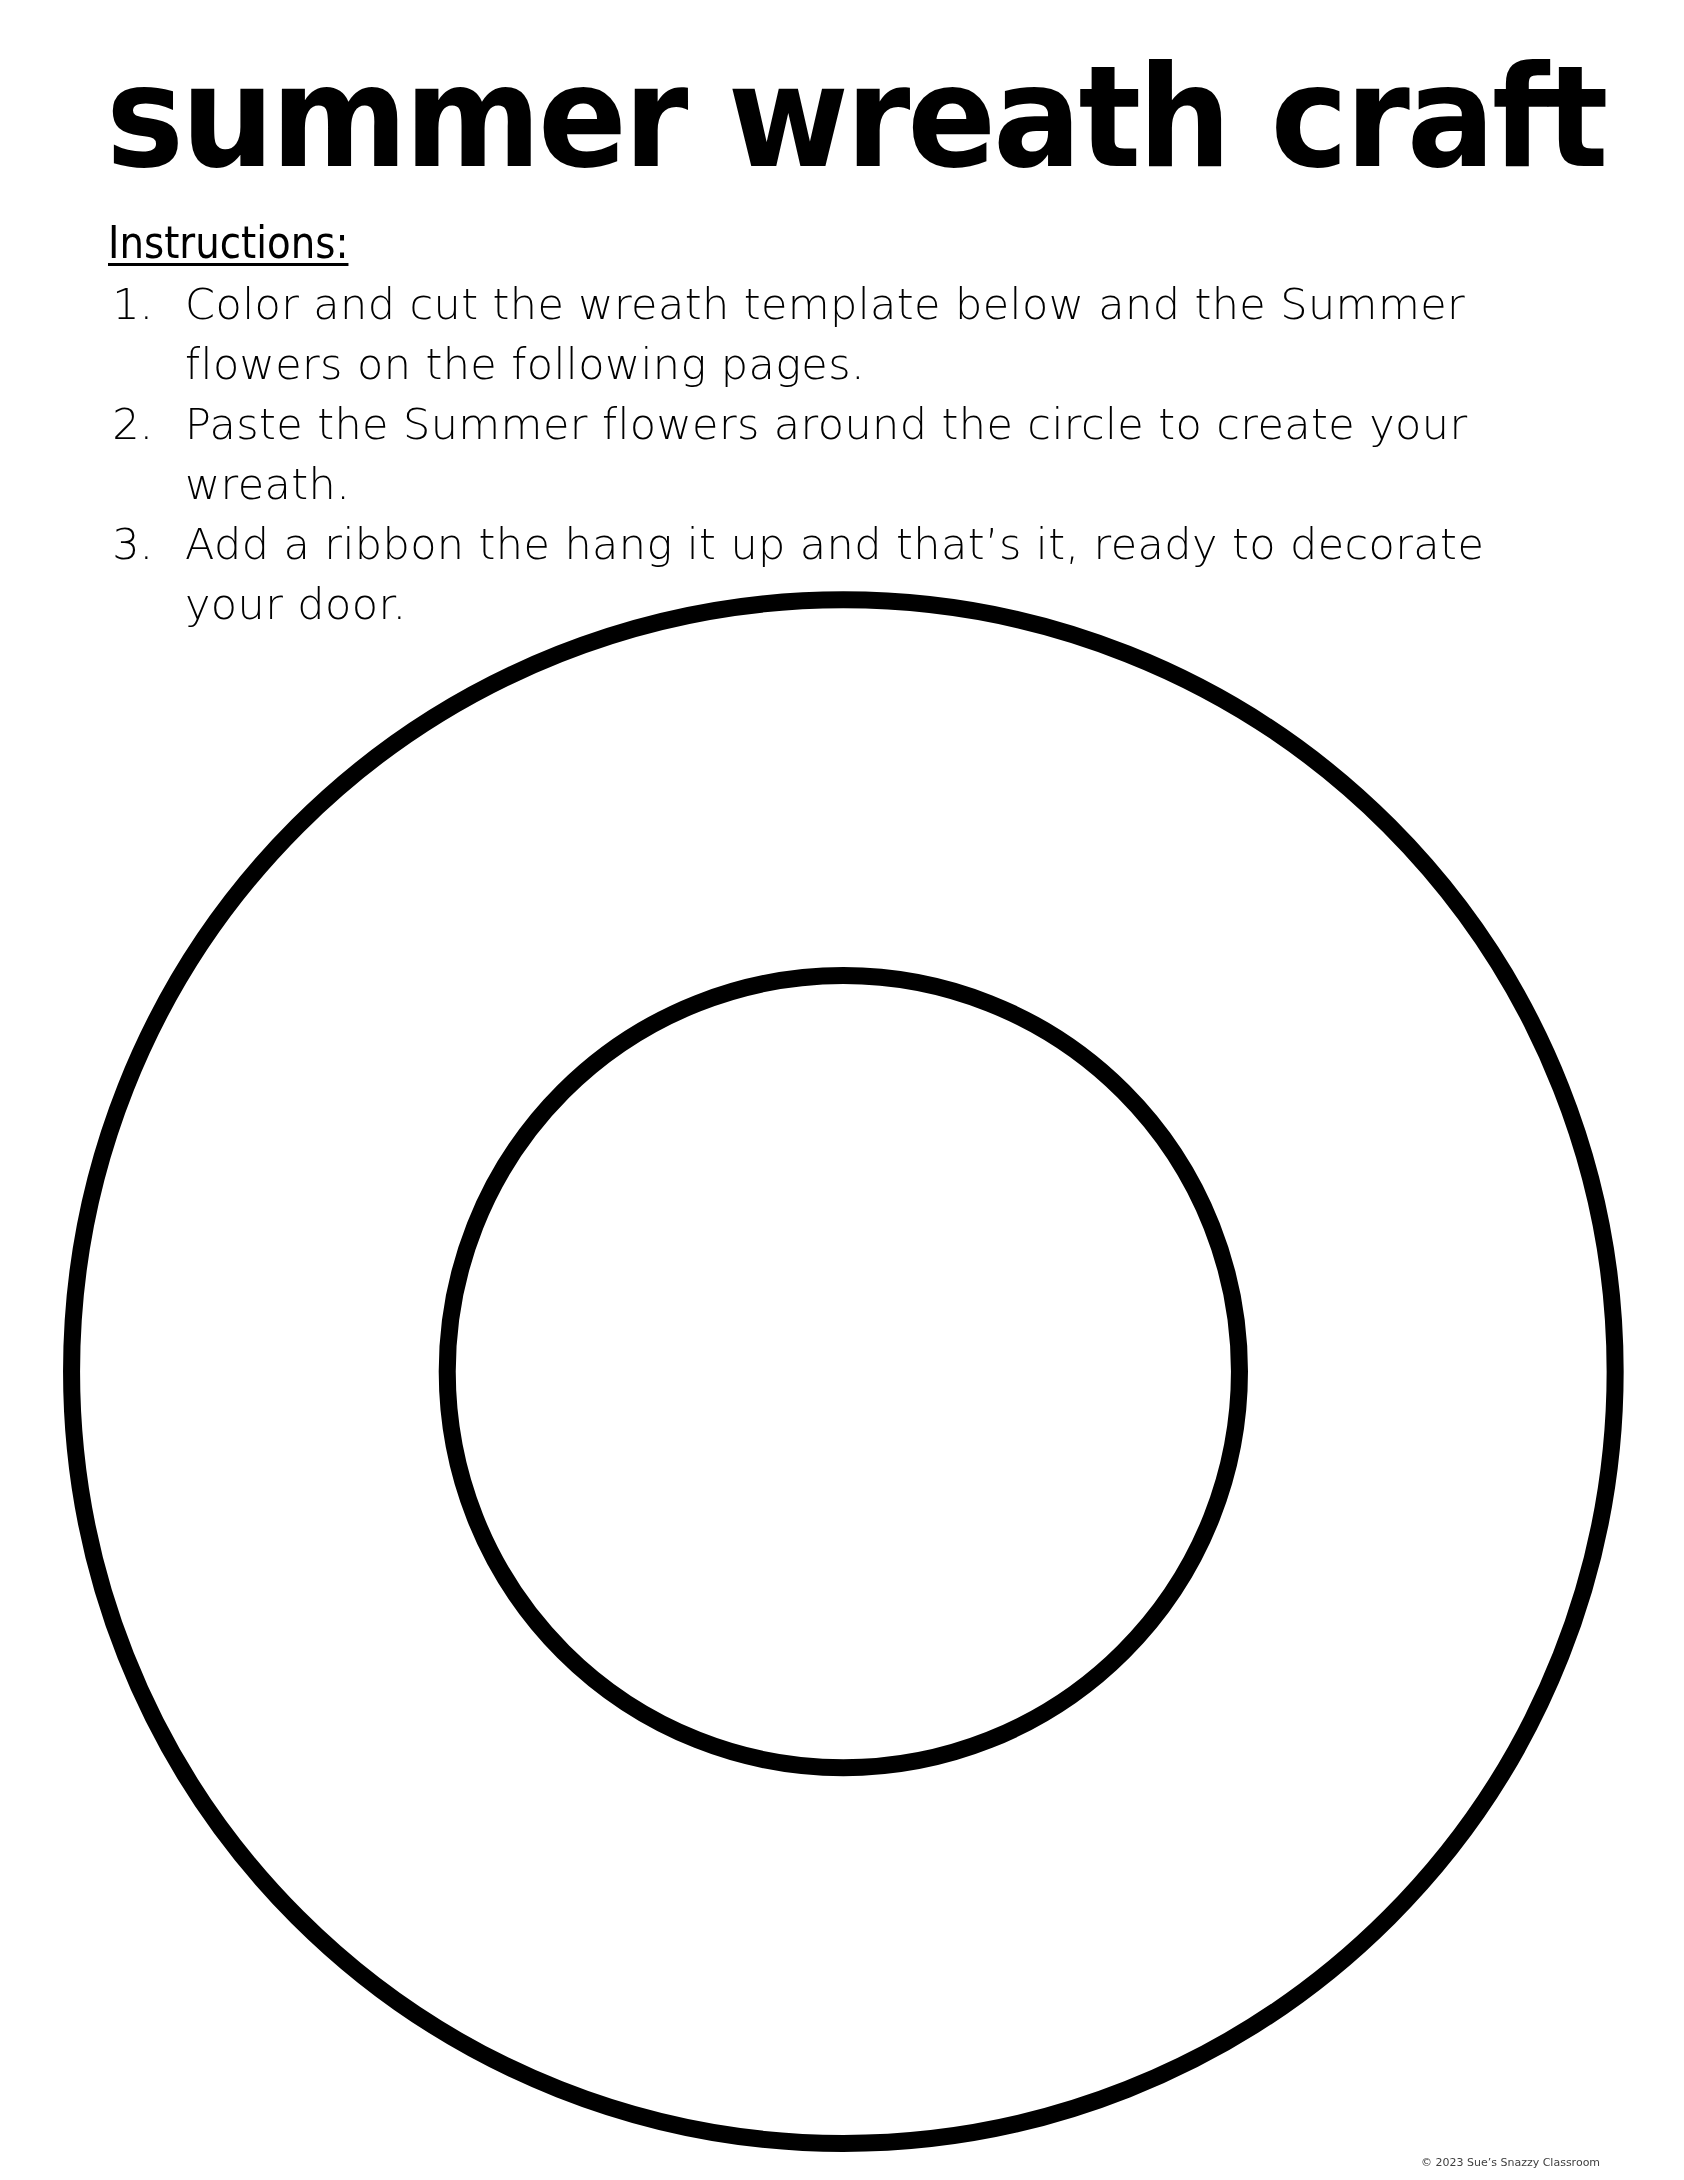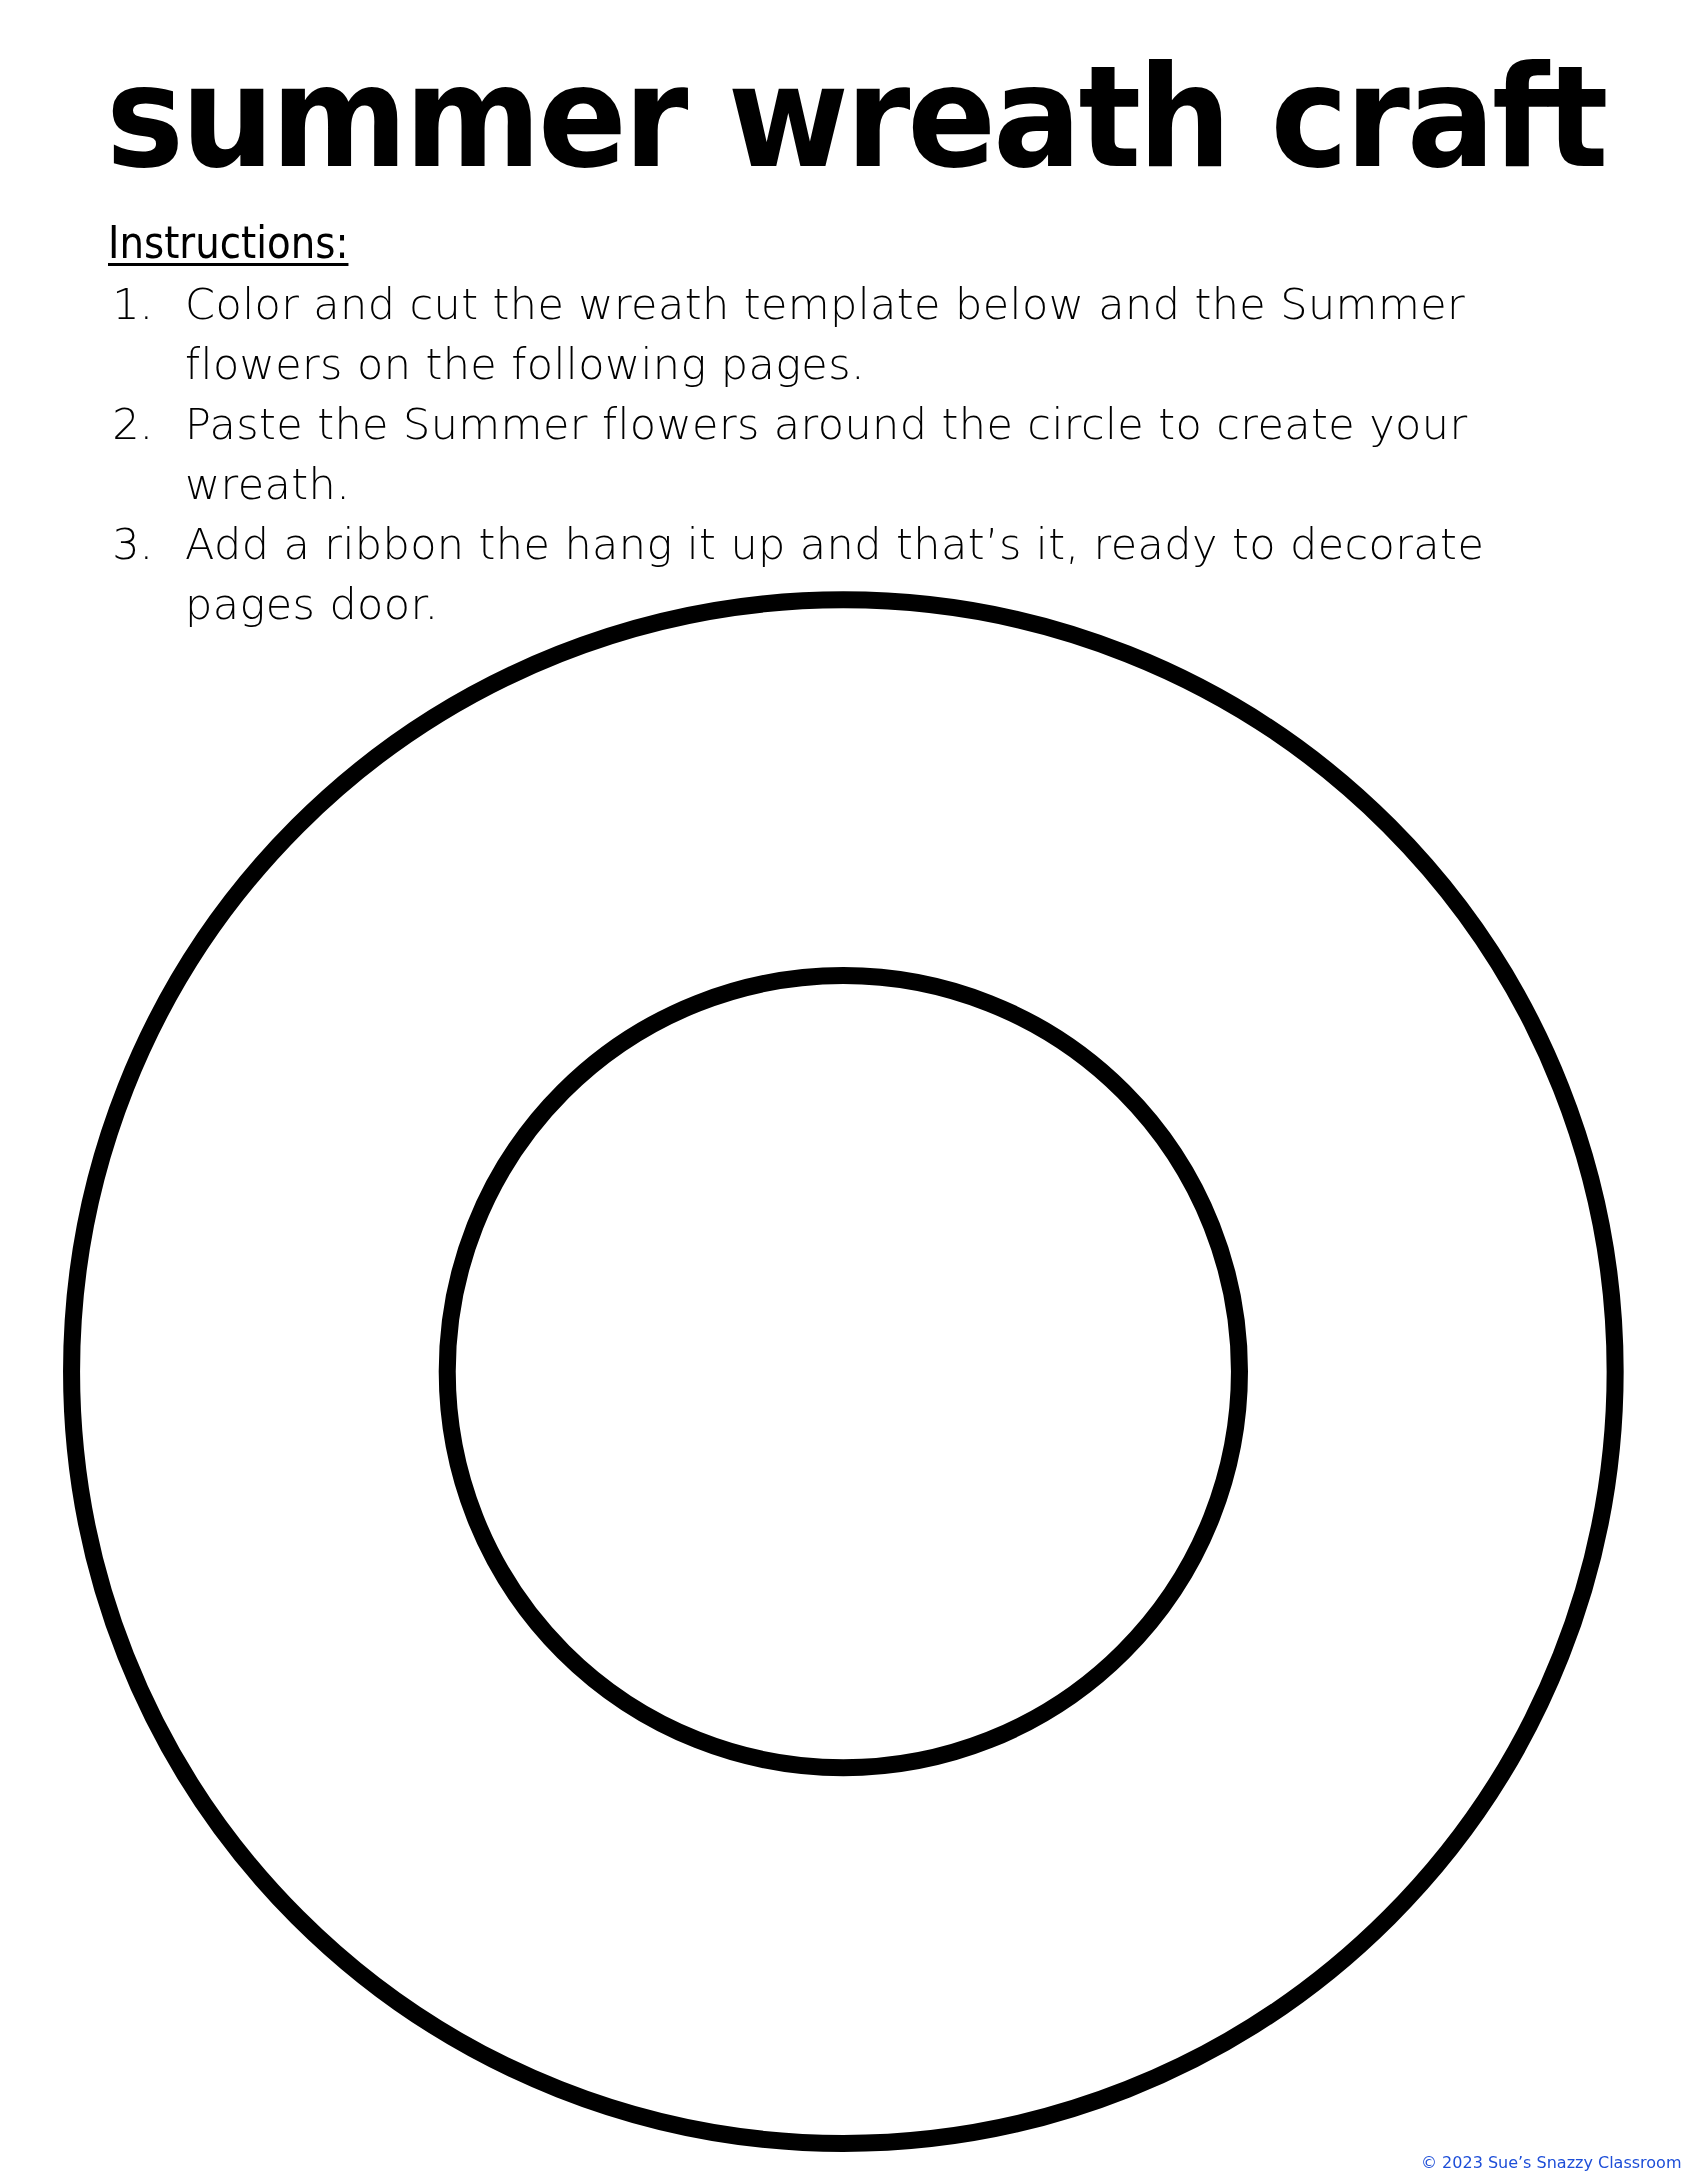--- a/index.html
+++ b/index.html
@@ -81,23 +81,23 @@
       top: 0;
       width: 1685px;
       height: 2181px;
       pointer-events: none;
     }
     .footer {
       position: absolute;
       left: 1421px;
       top: 2153px;
       font-family: "DejaVu Sans", sans-serif;
-      font-size: 16px;
+      font-size: 11px;
       line-height: 19px;
-      color: #1d4ed8;
+      color: #404040;
       white-space: nowrap;
     }
   </style>
 </head>
 <body>
 
 <h1 class="title">summer wreath craft</h1>
 
 <h2 class="instructions-heading">Instructions:</h2>
 
@@ -105,21 +105,21 @@
   <li class="step">
     <span class="step-num">1.</span>
     <span class="step-text">Color and cut the wreath template below and the Summer flowers on the following pages.</span>
   </li>
   <li class="step">
     <span class="step-num">2.</span>
     <span class="step-text">Paste the Summer flowers around the circle to create your wreath.</span>
   </li>
   <li class="step">
     <span class="step-num">3.</span>
-    <span class="step-text">Add a ribbon the hang it up and that’s it, ready to decorate pages door.</span>
+    <span class="step-text">Add a ribbon the hang it up and that’s it, ready to decorate your door.</span>
   </li>
 </ol>
 
 <svg class="wreath" viewBox="0 0 1978 2560" xmlns="http://www.w3.org/2000/svg">
   <circle id="outer-circle" cx="990" cy="1610" r="906" fill="none" stroke="#000000" stroke-width="20"></circle>
   <circle id="inner-circle" cx="990" cy="1610" r="465" fill="none" stroke="#000000" stroke-width="20"></circle>
 </svg>
 
 <div class="footer">© 2023 Sue’s Snazzy Classroom</div>
 

